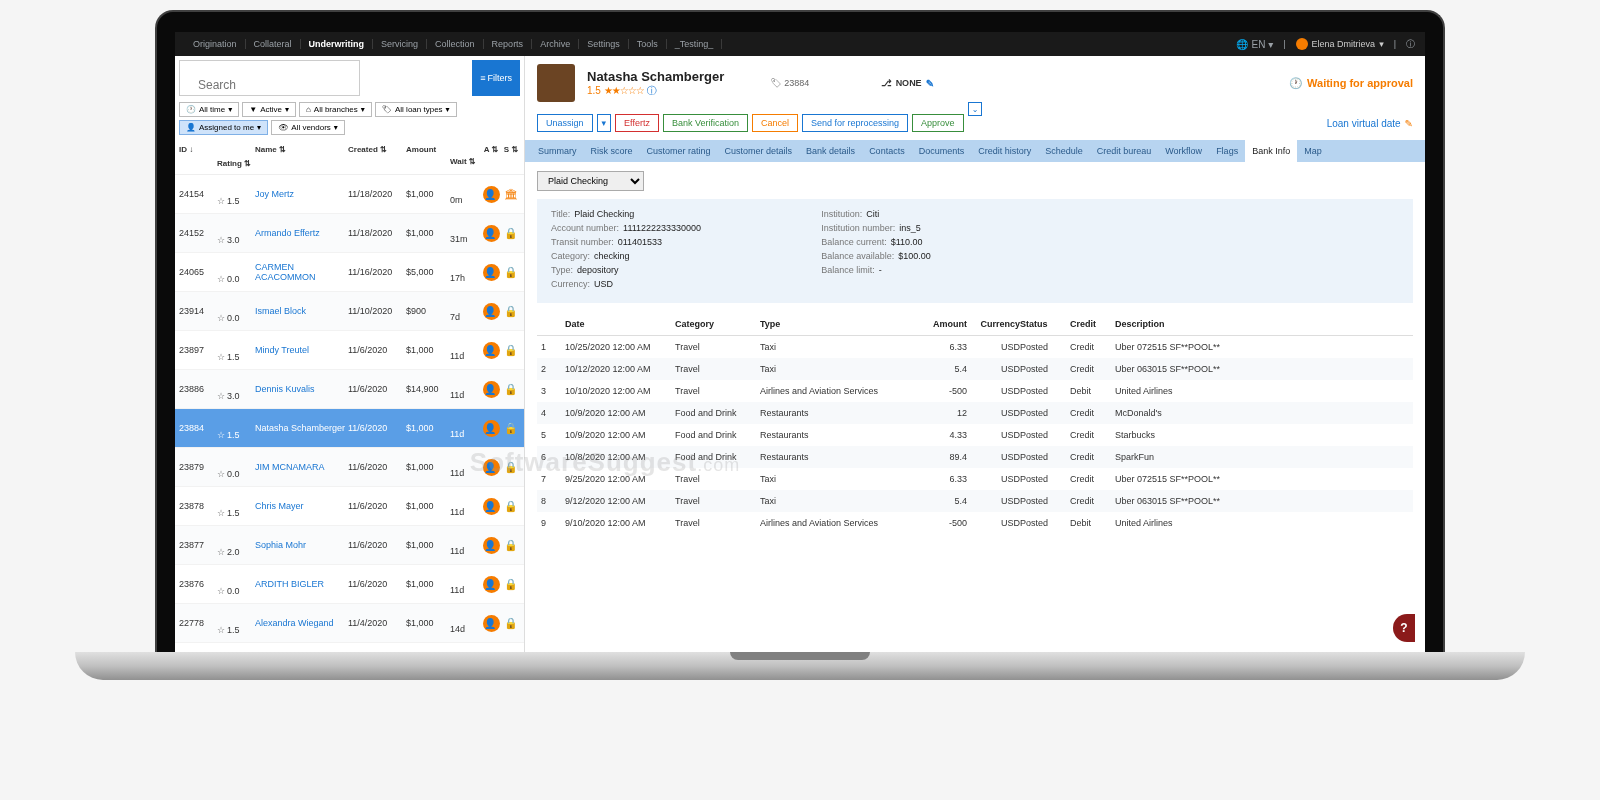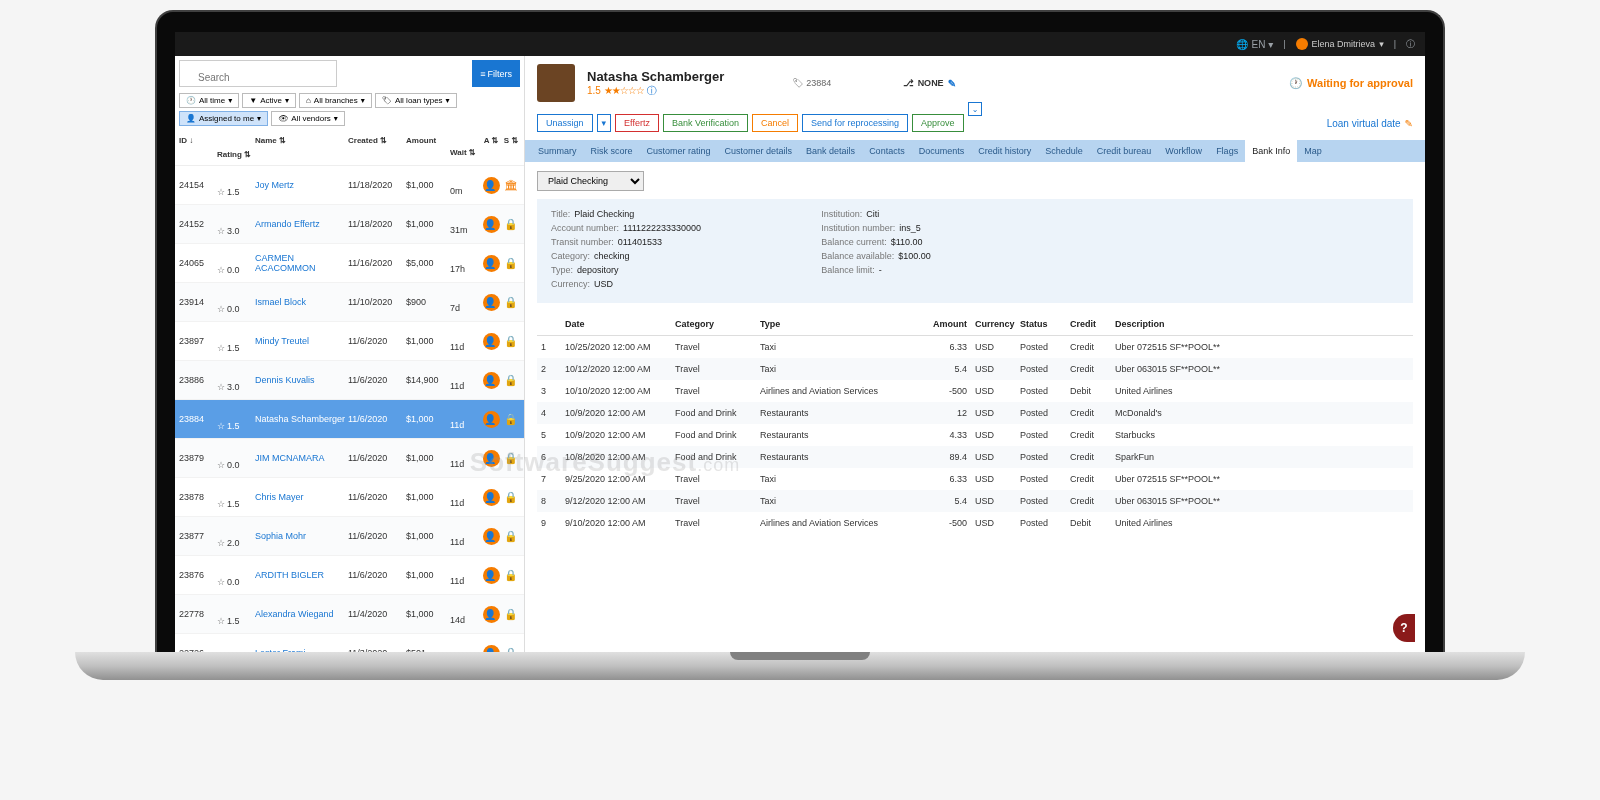--- a/index.html
+++ b/index.html
@@ -19,21 +19,21 @@
     .topnav .globe { font-size: 10px; text-align: center; }
     .topnav .user-badge { display: flex; align-items: center; gap: 4px; color: #ccc; }
     .topnav .avatar-circle { width: 12px; height: 12px; background: #f57c00; border-radius: 50%; display: inline-block; }
 
     
     .app-body { display: flex; flex: 1; overflow: hidden; }
 
     
     .left-panel { width: 350px; border-right: 1px solid #ddd; display: flex; flex-direction: column; font-size: 9px; }
     .search-row { display: flex; padding: 4px; gap: 4px; }
-    .search-row input { flex: 1; padding: 11px 6px 3px 18px; border: 1px solid #ccc; font-size: 10px; background: #fff; position: relative; }
+    .search-row input { flex: 1; padding: 17px 6px 3px 18px; border: 1px solid #ccc; font-size: 12px; background: #fff; position: relative; }
     .search-wrap { position: relative; flex: 1; }
     .search-wrap::before { content: "🔍"; position: absolute; left: 4px; top: 3px; font-size: 8px; color: #666; }
     .filters-btn { background: #1976d2; color: #fff; border: none; padding: 0 8px; font-size: 9px; cursor: pointer; display: flex; align-items: center; gap: 2px; }
     .filter-chips { display: flex; flex-wrap: wrap; gap: 3px; padding: 2px 4px 4px 4px; }
     .chip { border: 1px solid #bbb; padding: 2px 6px; font-size: 8px; background: #fff; cursor: pointer; display: inline-flex; align-items: center; gap: 3px; }
     .chip.blue { background: #cfe3fa; border-color: #7fb0e6; }
 
     .list-header { display: flex; padding: 6px 4px; font-size: 8px; color: #333; font-weight: bold; border-bottom: 1px solid #eee; }
     .col-id { width: 38px; }
     .col-rating { width: 38px; margin-top: 14px; }
@@ -57,21 +57,21 @@
     .icon-sq { width: 12px; height: 12px; color: #f57c00; font-size: 11px; }
 
     
     .right-panel { flex: 1; display: flex; flex-direction: column; overflow: hidden; }
     .profile-header { display: flex; align-items: center; padding: 8px 12px; gap: 12px; position: relative; }
     .profile-avatar { width: 38px; height: 38px; background: #6b4423; border-radius: 3px; }
     .profile-name { font-size: 13px; font-weight: bold; color: #222; }
     .profile-rating { font-size: 10px; color: #f57c00; display: flex; align-items: center; gap: 3px; }
     .profile-rating .stars { color: #f57c00; letter-spacing: -1px; }
     .info-icon { color: #1976d2; font-size: 10px; }
-    .tag-badge { margin-left: 56px; font-size: 9px; color: #666; }
+    .tag-badge { margin-left: 34px; font-size: 9px; color: #666; }
     .none-badge { margin-left: 60px; font-size: 9px; font-weight: bold; color: #333; display: flex; align-items: center; gap: 4px; }
     .edit-ic { color: #1976d2; font-size: 10px; }
     .status-label { margin-left: auto; color: #f57c00; font-weight: bold; font-size: 11px; display: flex; align-items: center; gap: 4px; }
 
     .action-row { padding: 4px 12px 8px 12px; display: flex; align-items: center; gap: 4px; }
     .action-btn { padding: 3px 8px; font-size: 9px; border: 1px solid; background: #fff; cursor: pointer; }
     .btn-unassign { border-color: #1976d2; color: #1976d2; }
     .btn-reject { border-color: #d32f2f; color: #d32f2f; }
     .btn-verify { border-color: #388e3c; color: #388e3c; }
     .btn-cancel { border-color: #f57c00; color: #f57c00; }
@@ -94,37 +94,49 @@
 
     .tx-table { margin: 0 12px; font-size: 9px; }
     .tx-header { display: flex; font-weight: bold; color: #222; padding: 6px 4px; border-bottom: 1px solid #ddd; }
     .tx-row { display: flex; padding: 6px 4px; color: #333; }
     .tx-row:nth-child(even) { background: #f7f9fb; }
     .tc-idx { width: 24px; }
     .tc-date { width: 110px; }
     .tc-cat { width: 85px; }
     .tc-type { width: 160px; }
     .tc-amt { width: 55px; text-align: right; padding-right: 8px; }
-    .tc-cur { width: 45px; }
+    .tc-cur { width: 45px; text-align: right; }
     .tc-stat { width: 50px; }
     .tc-cd { width: 45px; }
     .tc-desc { flex: 1; }
 
     .watermark { position: absolute; top: 50%; left: 50%; transform: translate(-50%, -50%); font-size: 26px; color: rgba(150,150,150,0.25); font-weight: 300; letter-spacing: 1px; pointer-events: none; z-index: 100; }
     .help-btn { position: absolute; right: 10px; bottom: 10px; width: 22px; height: 28px; background: #8b1a1a; color: #fff; display: flex; align-items: center; justify-content: center; border-radius: 14px 0 0 14px; font-weight: bold; font-size: 12px; cursor: pointer; }
     .chevron-down { position: absolute; left: 50%; top: 42px; transform: translateX(650%); width: 14px; height: 14px; border: 1px solid #1976d2; color: #1976d2; font-size: 8px; display: flex; align-items: center; justify-content: center; cursor: pointer; }
   </style>
 </head>
 <body>
 
 <div class="laptop-wrapper">
 <div class="laptop-bezel">
 <div class="screen">
 
   <div class="topnav">
+    <div class="nav-items" id="nav-items">
+            <span>Origination</span>
+            <span>Collateral</span>
+            <span class="active">Underwriting</span>
+            <span>Servicing</span>
+            <span>Collection</span>
+            <span>Reports</span>
+            <span>Archive</span>
+            <span>Settings</span>
+            <span>Tools</span>
+            <span>_Testing_</span>
+          </div>
     <div class="right">
       <span class="globe">🌐 <span>EN</span> ▾</span>
       <span>|</span>
       <span class="user-badge">
         <span class="avatar-circle"></span>
         <span>Elena Dmitrieva</span> ▾
       </span>
       <span>|</span>
       <span>ⓘ</span>
     </div>

